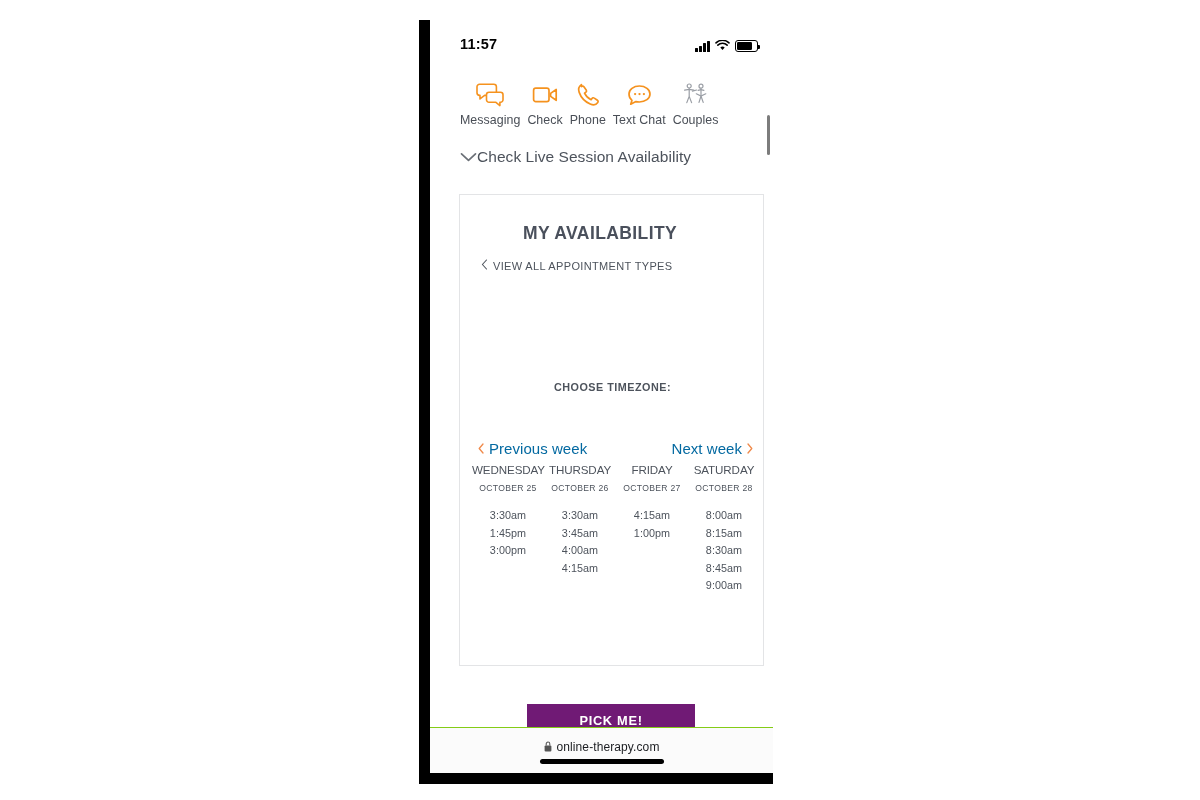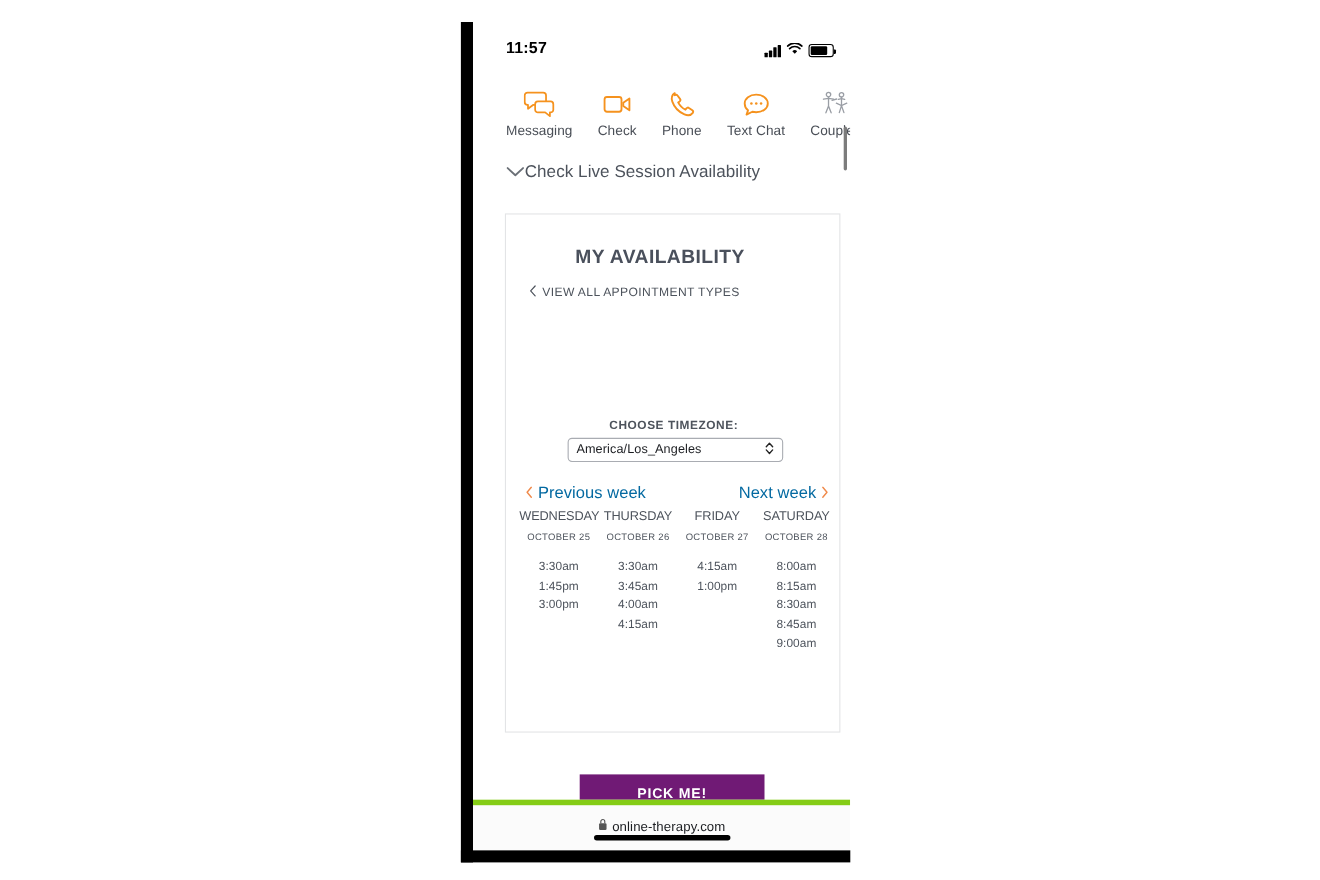--- a/index.html
+++ b/index.html
@@ -58,21 +58,21 @@
     content: ""; position: absolute; right: -3.2px; top: 3.4px;
     width: 1.8px; height: 4px; background: #000; border-radius: 0 1px 1px 0;
   }
   .batt > span { display: block; height: 100%; width: 78%; background: #000; border-radius: 1.2px; }
 
   
   .icon-nav {
     position: absolute; left: 0; top: 60px;
     width: 343px;
     display: flex; align-items: flex-start; justify-content: flex-start;
-    padding-left: 30px; gap: 23px;
+    padding-left: 30px; gap: 7px;
   }
   .icon-item { width: auto; text-align: center; }
   .icon-item .glyph { height: 30px; display: flex; align-items: center; justify-content: center; }
   .icon-item .lbl {
     margin-top: 5px; font-size: 12.4px; color: #4a4f57; white-space: nowrap;
     letter-spacing: 0.05px;
   }
 
   
   .accordion {
@@ -183,21 +183,21 @@
     font-size: 12.8px; font-weight: bold; letter-spacing: 0.7px;
     font-family: "Liberation Sans", sans-serif;
     display: flex; align-items: center; justify-content: center;
   }
 
   
   .browser-bar {
     position: absolute; left: 0; bottom: 0;
     width: 343px; height: 46px;
     background: #fbfbfb;
-    border-top: 5px solid #84cc16;
+    border-top: 1px solid #84cc16;
   }
   .url-row {
     position: absolute; left: 0; top: 10px; width: 343px;
     display: flex; align-items: center; justify-content: center; gap: 5px;
   }
   .url-row .lock { width: 8px; height: 11px; }
   .url-row .url { font-size: 12px; color: #1b1d21; letter-spacing: 0.1px; }
   .home-bar {
     position: absolute; left: 50%; transform: translateX(-50%);
     bottom: 9px; width: 124px; height: 5px;
@@ -321,29 +321,20 @@
             <svg class="lchev" viewBox="0 0 7 11">
               <path d="M5.5 1 L1.4 5.5 L5.5 10" fill="none" stroke="#4d535c" stroke-width="1.1" stroke-linecap="round" stroke-linejoin="round"></path>
             </svg>
           </span>
           <span>VIEW ALL APPOINTMENT TYPES</span>
         </div>
 
 
         <div class="tz-label">CHOOSE TIMEZONE:</div>
 
-        <div class="tz-select">
-          <span class="val">America/Los_Angeles</span>
-          <span>
-            <svg class="updown" viewBox="0 0 9 13">
-              <path d="M1.6 5.1 L4.5 1.9 L7.4 5.1" fill="none" stroke="#222" stroke-width="1.25" stroke-linecap="round" stroke-linejoin="round"></path>
-              <path d="M1.6 8.0 L4.5 11.2 L7.4 8.0" fill="none" stroke="#222" stroke-width="1.25" stroke-linecap="round" stroke-linejoin="round"></path>
-            </svg>
-          </span>
-        </div>
 
         <div class="week-nav">
           <a class="prev" href="#">
             <span>
               <svg viewBox="0 0 6 11">
                   <path d="M5 1 L1.2 5.5 L5 10" fill="none" stroke="#f08a4b" stroke-width="1.3" stroke-linecap="round" stroke-linejoin="round"></path>
                 </svg>
             </span>
             <span>Previous week</span>
           </a>

